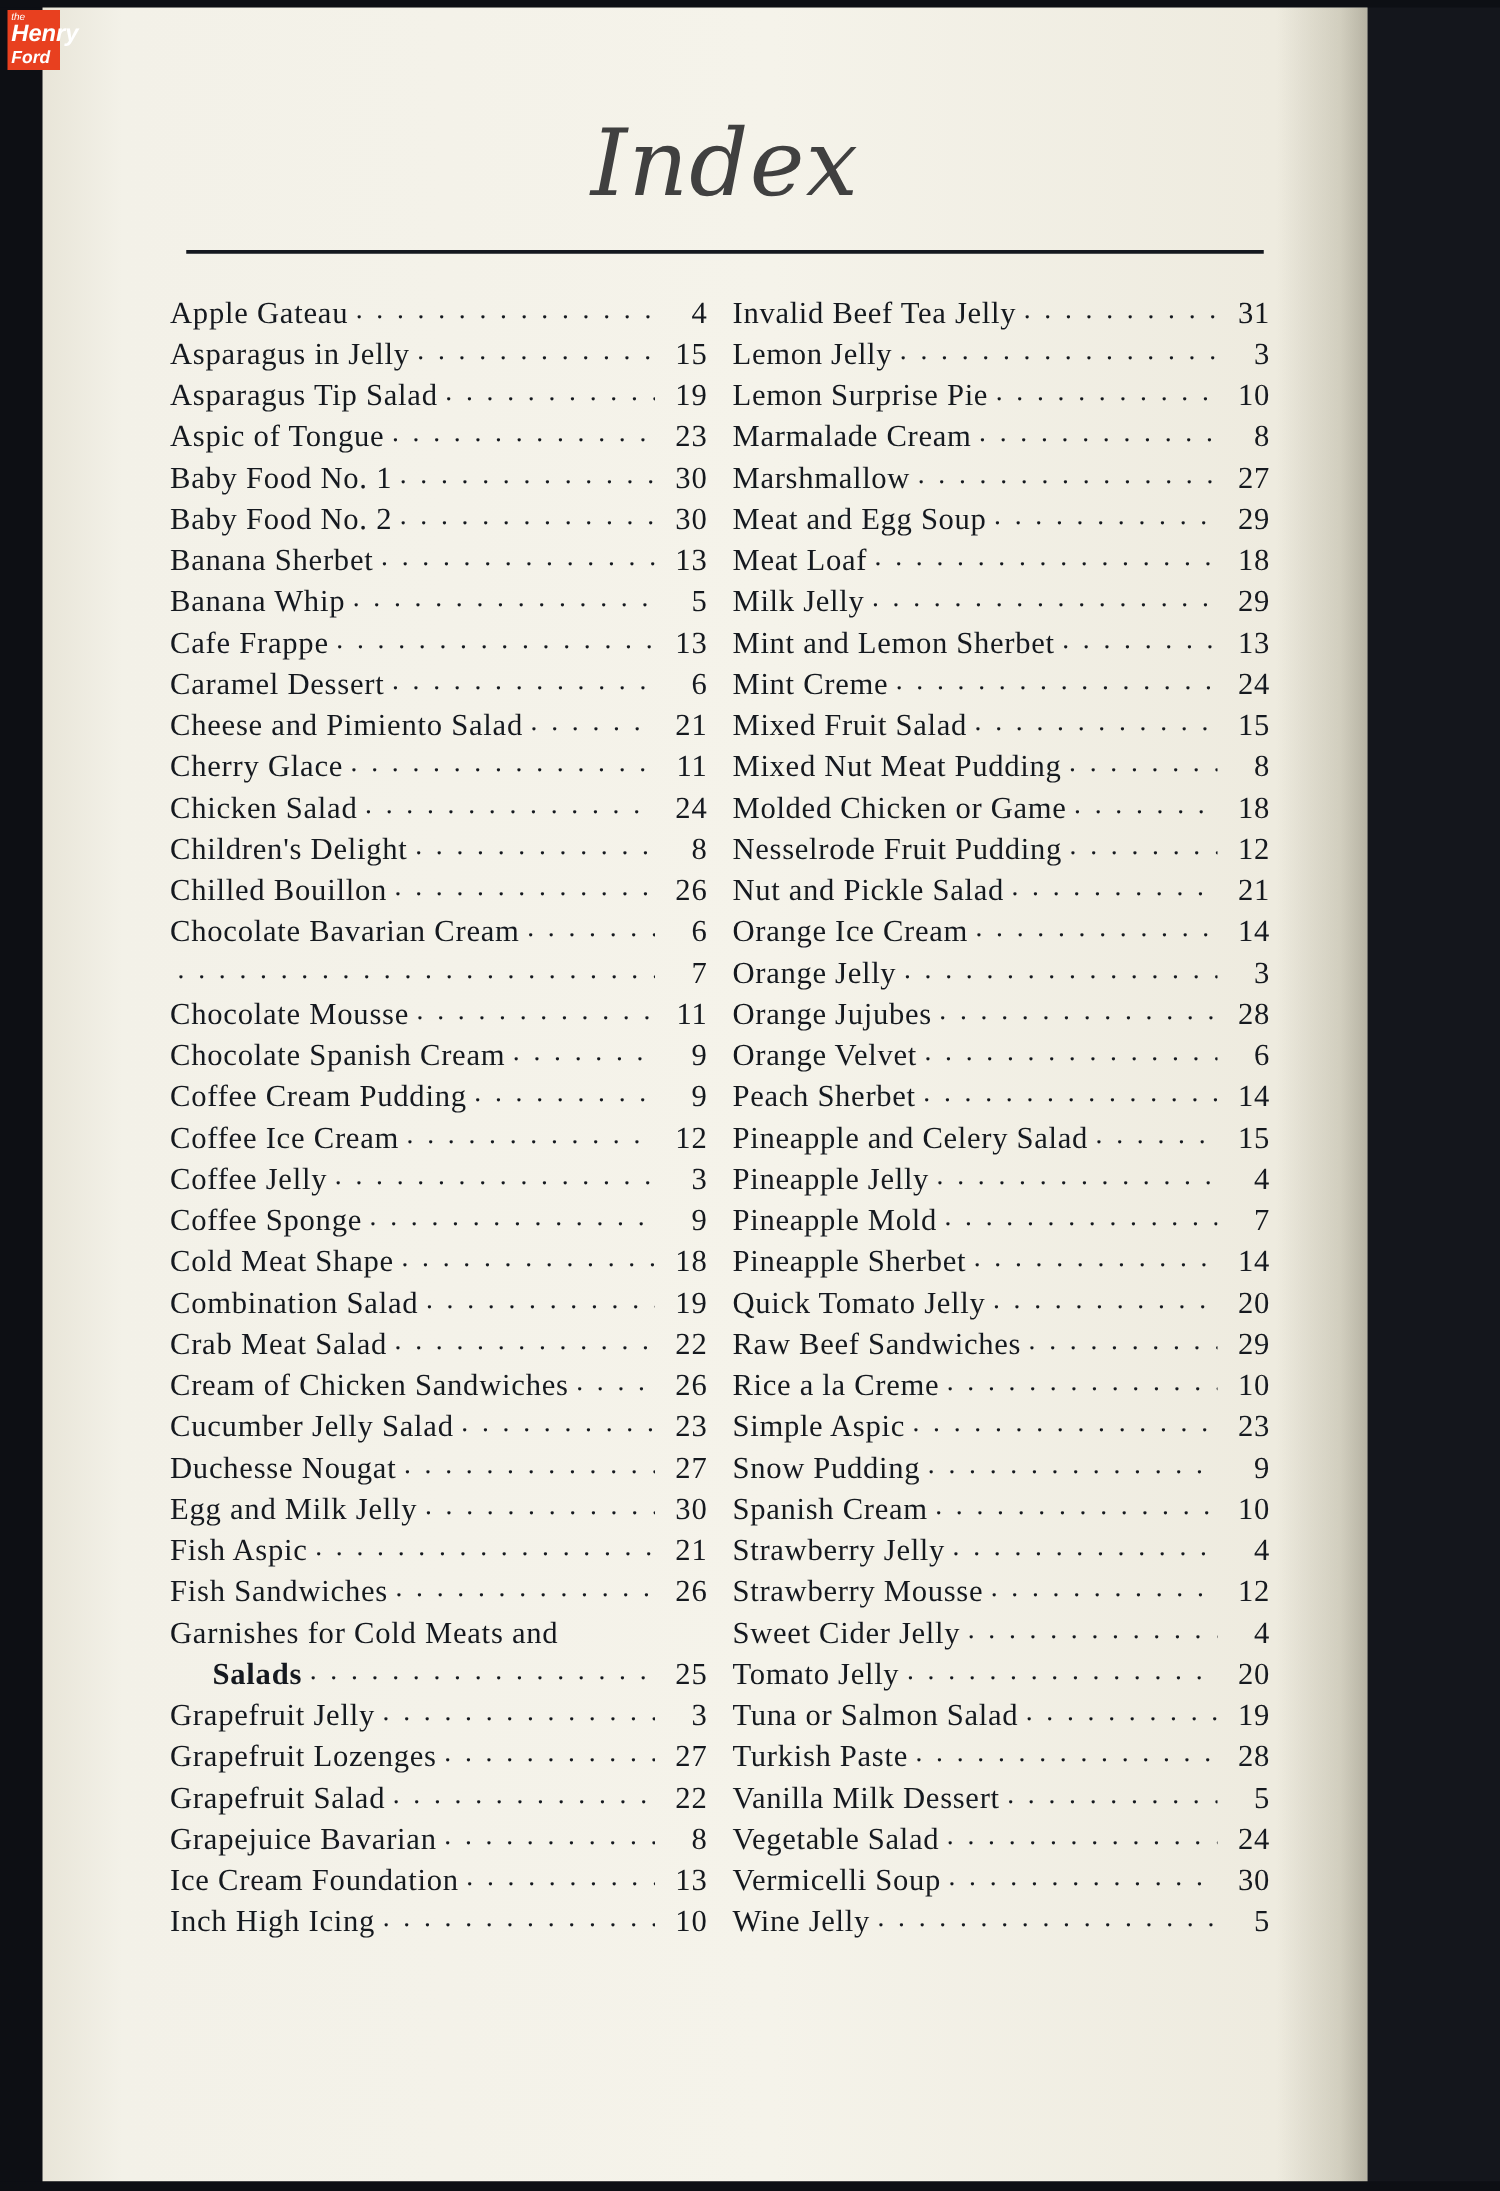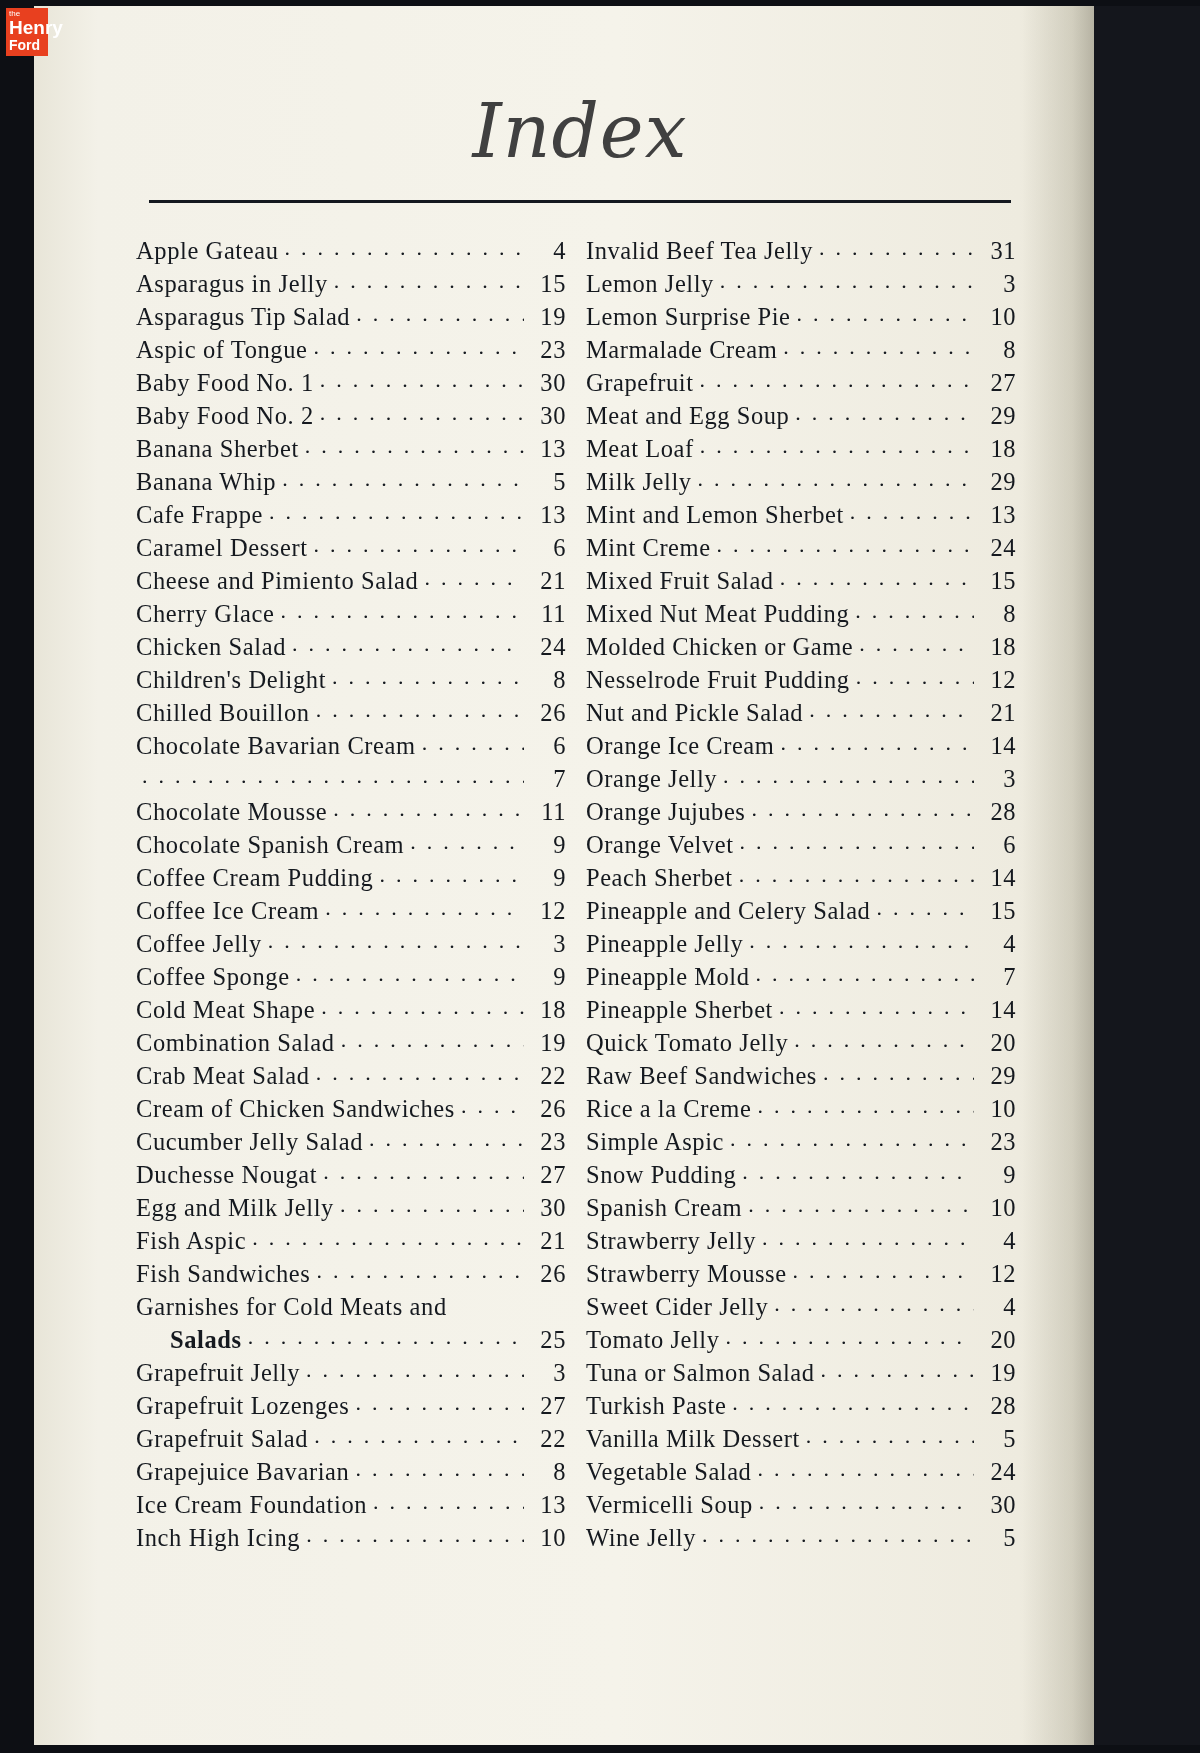--- a/index.html
+++ b/index.html
@@ -74,20 +74,21 @@
     position: absolute;
     left: 6px; top: 8px;
     width: 42px; height: 48px;
     background: #e8401f;
     color: #ffffff;
     font-family: "Liberation Sans", sans-serif;
     z-index: 40;
     padding: 2px 3px;
     box-sizing: border-box;
     line-height: 1.02;
+    font-style: italic;
   }
   .logo-the { font-size: 8px; letter-spacing: 0; }
   .logo-henry { font-size: 19px; font-weight: bold; }
   .logo-ford { font-size: 14px; font-weight: bold; }
 
   
   .content {
     position: absolute;
     left: 96px;
     top: 70px;
@@ -377,21 +378,21 @@
               <span class="name">Lemon Surprise Pie</span>
               <span class="dots">........................................</span>
               <span class="page">10</span>
             </div>
             <div class="entry">
               <span class="name">Marmalade Cream</span>
               <span class="dots">........................................</span>
               <span class="page">8</span>
             </div>
             <div class="entry">
-              <span class="name">Grapefruit</span>
+              <span class="name">Marshmallow</span>
               <span class="dots">........................................</span>
               <span class="page">27</span>
             </div>
             <div class="entry">
               <span class="name">Meat and Egg Soup</span>
               <span class="dots">........................................</span>
               <span class="page">29</span>
             </div>
             <div class="entry">
               <span class="name">Meat Loaf</span>

